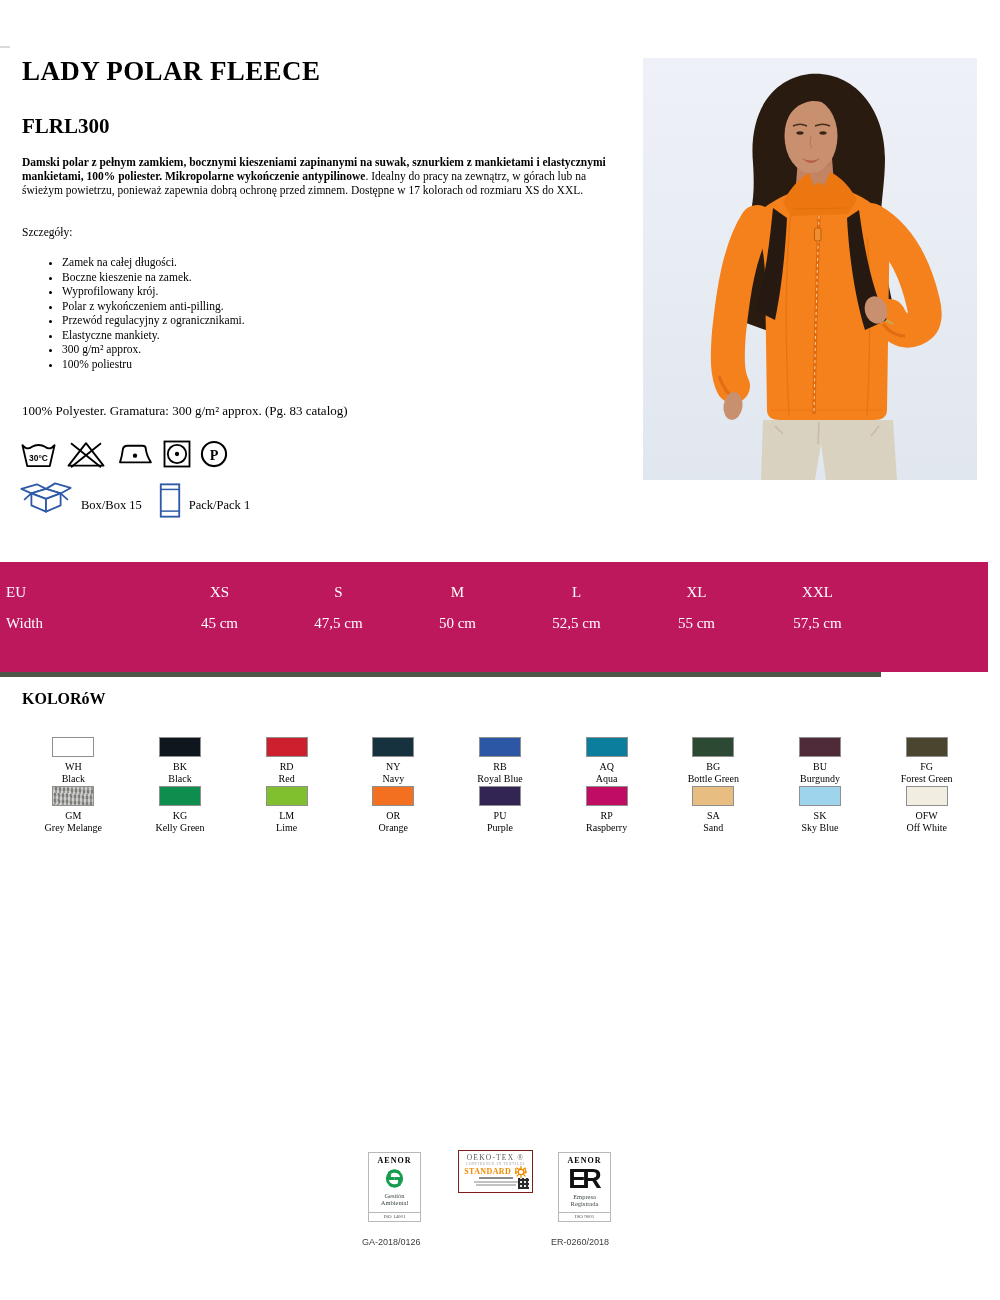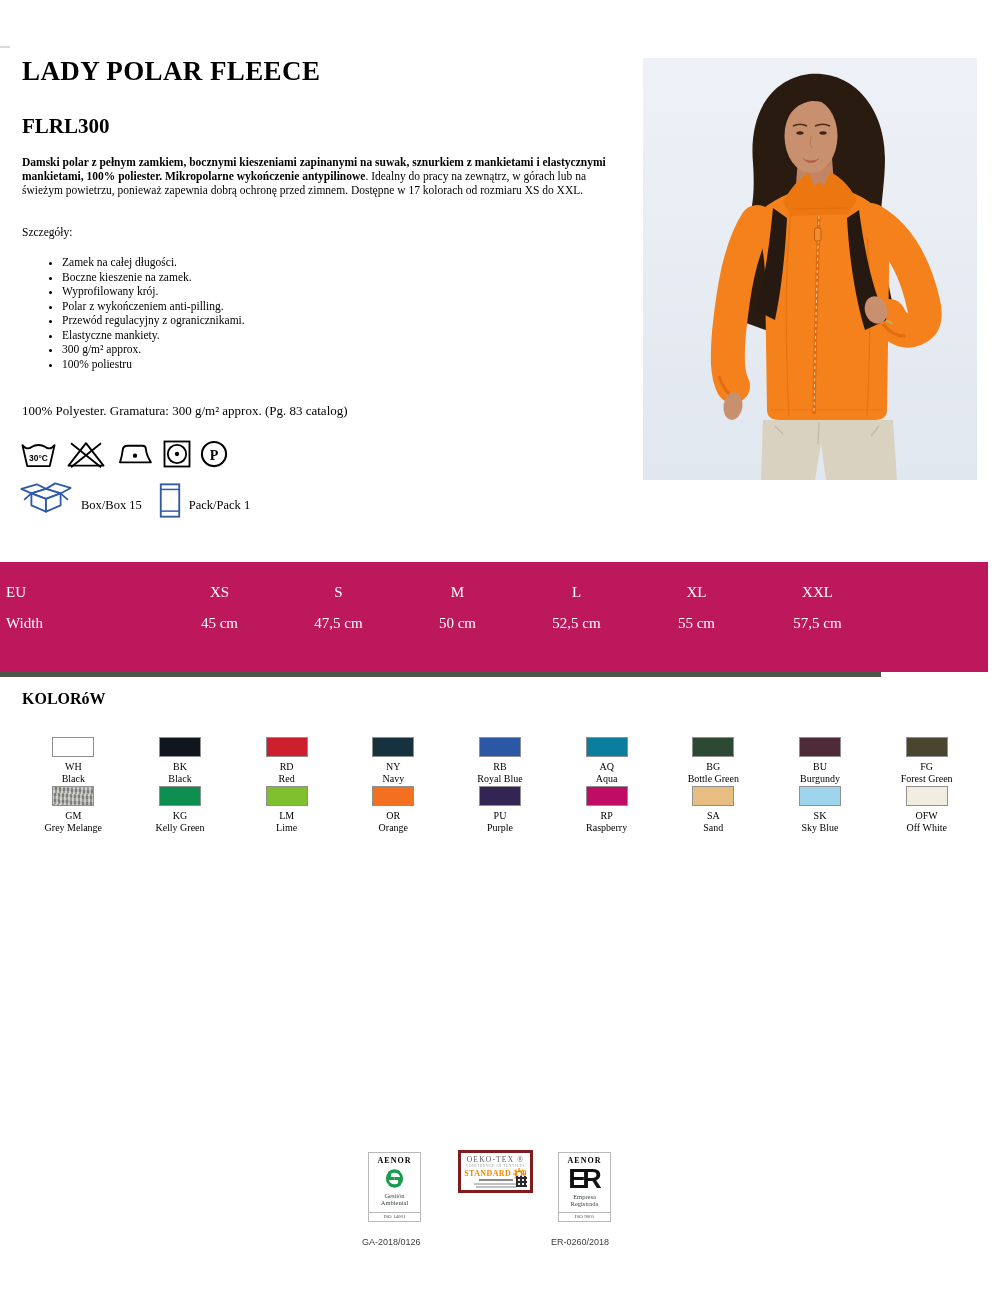--- a/index.html
+++ b/index.html
@@ -51,21 +51,21 @@
   .cert-ga{left:368px;top:1152px;width:53px;height:70px;}
   .cert-er{left:558px;top:1152px;width:53px;height:70px;}
   .cert-brand{font-size:8px;font-weight:bold;letter-spacing:1px;margin-top:3px;}
   .cert-line{font-size:6.5px;line-height:7px;color:#3f4a42;}
   .iso-strip{margin-top:auto;width:100%;border-top:1px solid #b8b8b8;font-size:5px;line-height:8px;color:#555;}
   .er-mono{font-family:"Liberation Sans",sans-serif;font-weight:bold;font-size:27px;line-height:26px;
            letter-spacing:-4px;color:#111;margin:1px 0 1px -3px;text-align:center;}
   .ga-logo{margin:1px 0;}
 
   .cert-ot{position:absolute;left:458px;top:1150px;width:75px;height:43px;background:#fff;
-           border:3px solid #7f1d1d;box-sizing:border-box;text-align:center;padding-top:3px;}
+           border:1px solid #7f1d1d;box-sizing:border-box;text-align:center;padding-top:3px;}
   .ot-brand{font-size:7.5px;letter-spacing:1.2px;color:#5a5a5a;line-height:8px;}
   .ot-sub{font-size:3.5px;letter-spacing:.7px;color:#9a9a9a;line-height:4px;}
   .ot-std{font-size:8px;font-weight:bold;color:#f08a00;letter-spacing:.4px;line-height:9px;margin-top:1px;}
   .ot-bar{height:2px;background:#8a8a8a;width:34px;margin:1px auto 0;}
   .ot-bar2{height:2px;background:#c2c2c2;width:44px;margin:2px auto 0;}
   .ot-bar3{height:2px;background:#c2c2c2;width:40px;margin:1px auto 0;}
   .ot-sun{position:absolute;right:5px;top:13px;}
   .ot-qr{position:absolute;right:3px;bottom:3px;width:11px;height:11px;
          background-image:repeating-linear-gradient(0deg,#2a2a2a 0 2px,transparent 2px 4px),
                           repeating-linear-gradient(90deg,#2a2a2a 0 2px,#e8e8e8 2px 4px);}

